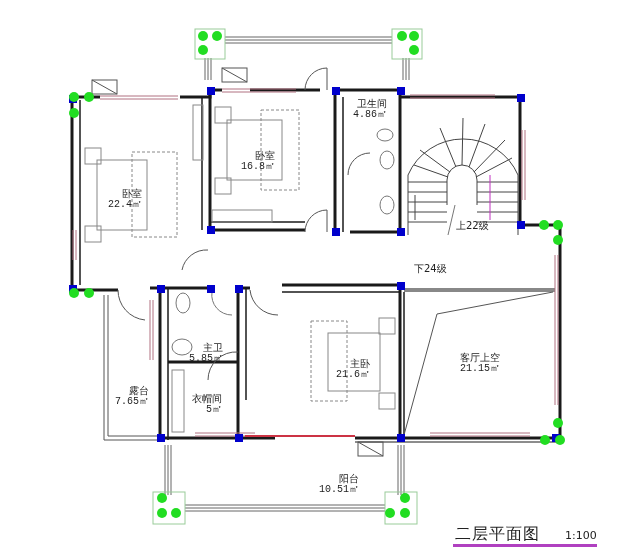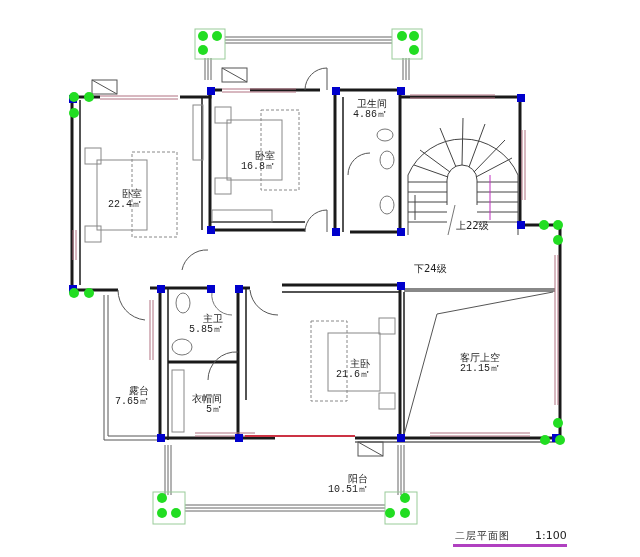--- a/index.html
+++ b/index.html
@@ -3,21 +3,21 @@
 <meta charset="utf-8">
 <style>
   html, body { margin: 0; padding: 0; background: #ffffff; }
   body { width: 640px; height: 557px; position: relative; overflow: hidden; font-family: "DejaVu Sans", sans-serif; }
   #plan { position: absolute; left: 0; top: 0; }
   .room-label { position: absolute; text-align: right; font-size: 9px; color: #222; line-height: 11px; white-space: nowrap; transform: translateX(-50%); }
   .room-label .name { display: block; font-size: 10px; }
   .room-label .area { display: block; font-size: 10px; font-family: Liberation Mono, monospace; }
   .stair-label { position: absolute; font-size: 10px; color: #222; white-space: nowrap; }
   .title-block { position: absolute; left: 455px; top: 524px; white-space: nowrap; }
-  .title-block .t { font-size: 10px; color: #222; letter-spacing: 1px; }
+  .title-block .t { font-size: 16px; color: #222; letter-spacing: 1px; }
   .title-block .s { font-size: 11px; color: #222; margin-left: 20px; }
   .title-block .ul { position: absolute; left: -2px; right: 0; top: 20px; height: 3px; background: #b040c0; }
 </style>
 </head>
 <body>
 
 <svg id="plan" width="640" height="557" viewBox="0 0 640 557" xmlns="http://www.w3.org/2000/svg">
   <g fill="none" stroke="#1a1a1a">
 
     <g stroke="#666" stroke-width="1">
@@ -249,41 +249,41 @@
   <span class="area">22.4㎡</span>
 </div>
 <div class="room-label" style="left:258px; top:150px;">
   <span class="name">卧室</span>
   <span class="area">16.8㎡</span>
 </div>
 <div class="room-label" style="left:370px; top:98px;">
   <span class="name">卫生间</span>
   <span class="area">4.86㎡</span>
 </div>
-<div class="room-label" style="left:206px; top:313px;">
+<div class="room-label" style="left:206px; top:342px;">
   <span class="name">主卫</span>
   <span class="area">5.85㎡</span>
 </div>
 <div class="room-label" style="left:207px; top:393px;">
   <span class="name">衣帽间</span>
   <span class="area">5㎡</span>
 </div>
 <div class="room-label" style="left:132px; top:385px;">
   <span class="name">露台</span>
   <span class="area">7.65㎡</span>
 </div>
 <div class="room-label" style="left:353px; top:358px;">
   <span class="name">主卧</span>
   <span class="area">21.6㎡</span>
 </div>
 <div class="room-label" style="left:480px; top:352px;">
   <span class="name">客厅上空</span>
   <span class="area">21.15㎡</span>
 </div>
-<div class="room-label" style="left:348px; top:473px;">
+<div class="room-label" style="left:339px; top:473px;">
   <span class="name">阳台</span>
   <span class="area">10.51㎡</span>
 </div>
 
 <div class="stair-label" style="left:414px; top:218px;margin-top:44px;">下24级</div>
 <div class="stair-label" style="left:456px; top:219px;">上22级</div>
 
 <div class="title-block">
   <span class="t">二层平面图</span>
   <span class="s">1:100</span>

